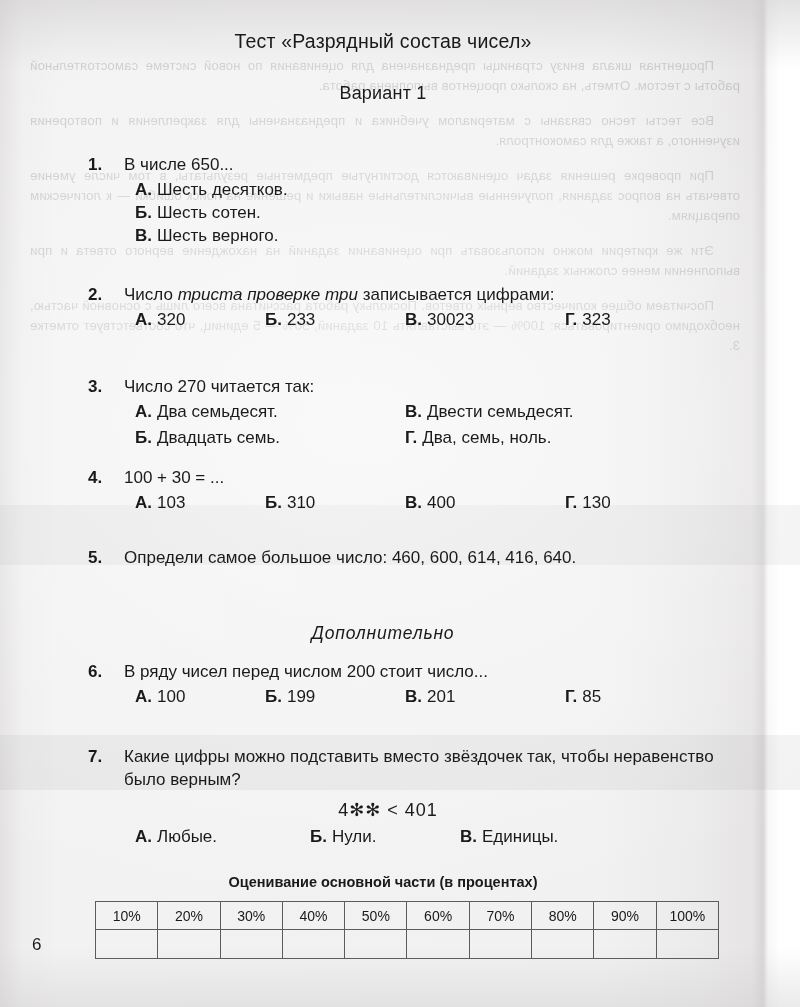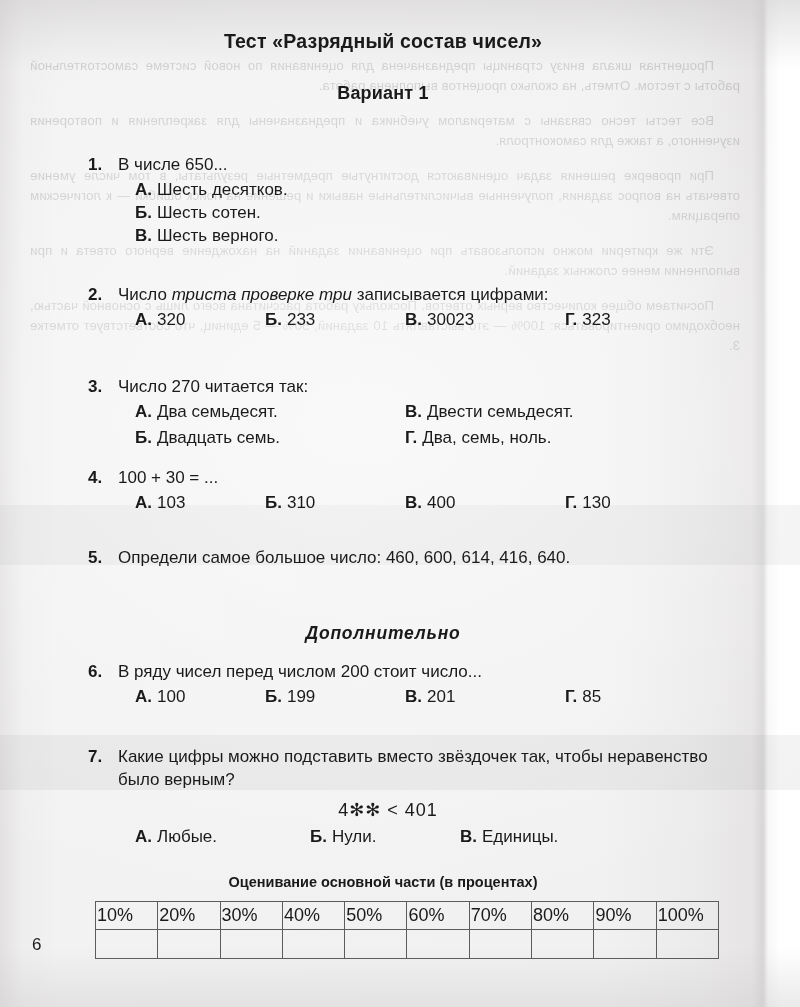--- a/index.html
+++ b/index.html
@@ -69,21 +69,21 @@
   
   #content {
     position: absolute;
     inset: 0;
   }
 
   .title {
     position: absolute;
     left: 0; right: 34px;
     text-align: center;
-    font-weight: bold;
+    font-weight: normal;
     font-size: 19.5px;
     letter-spacing: 0.2px;
   }
   #doc-title { top: 30px; }
   #variant    { top: 83px; font-size: 18px; }
   #part-main  {
     top: 122px;
     font-style: italic;
     font-size: 19px;
     letter-spacing: 1.2px;
@@ -106,20 +106,21 @@
   }
   .q-num {
     font-weight: bold;
     font-size: 17px;
     width: 30px;
     flex: 0 0 30px;
   }
   .q-text {
     font-size: 17px;
     line-height: 23px;
+    margin-left: 6px;
   }
   .q-text .em { font-style: italic; font-weight: normal; }
 
   .answers {
     margin-top: 4px;
     margin-left: 47px;
     position: relative;
   }
   .ans {
     position: absolute;
@@ -149,22 +150,22 @@
   }
   #grade-table {
     position: absolute;
     top: 901px;
     left: 95px;
     width: 624px;
     border-collapse: collapse;
   }
   #grade-table td {
     border: 1.6px solid #5d5c5c;
-    text-align: left;
-    font-size: 18px;
+    text-align: center;
+    font-size: 14px;
     height: 25px;
     width: 10%;
   }
   #grade-table tr.blank td { height: 26px; }
 
   #page-number {
     position: absolute;
     left: 32px;
     top: 935px;
     font-size: 17px;

